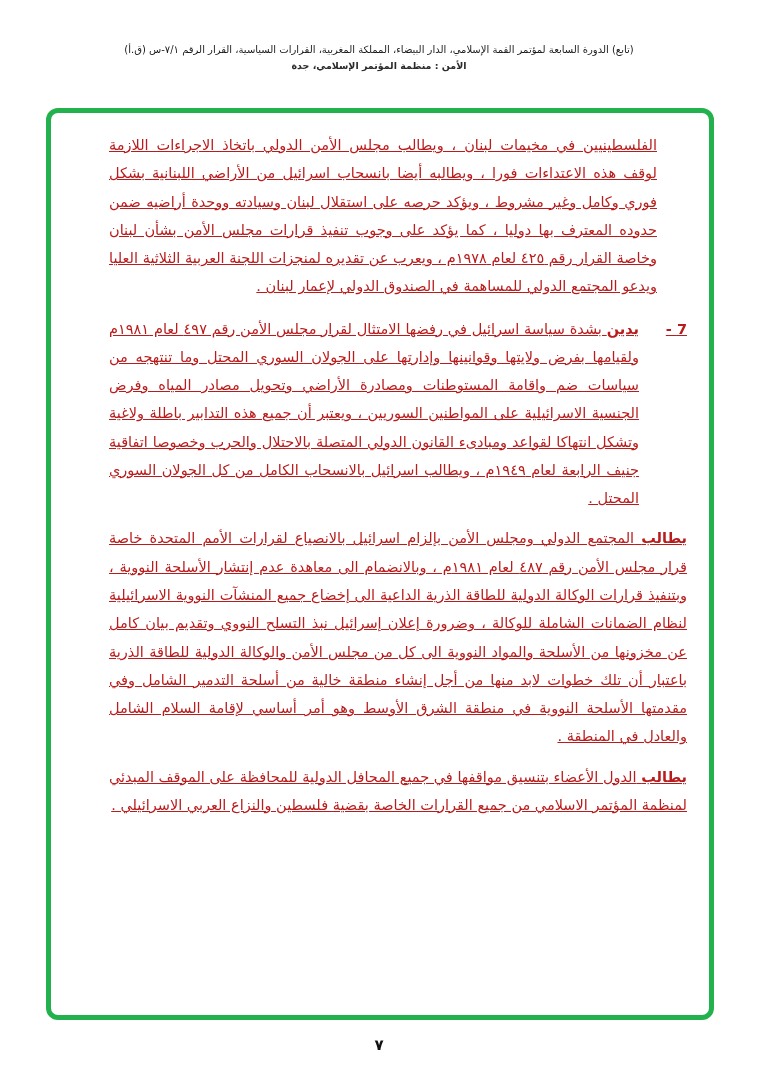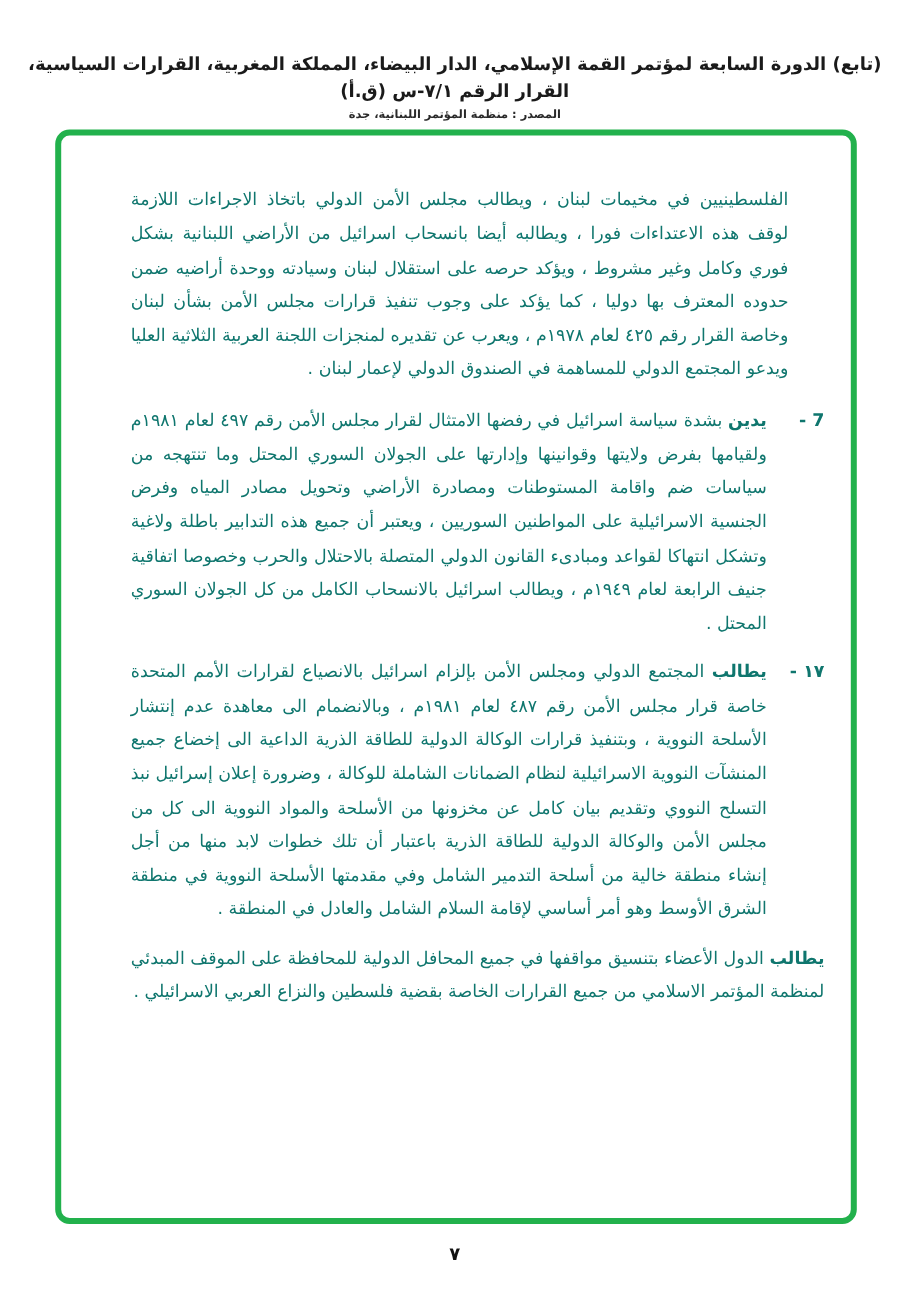--- a/index.html
+++ b/index.html
@@ -20,22 +20,22 @@
     background:#ffffff;
     overflow:hidden;
   }
   
   .doc-header{
     direction:rtl;
     text-align:center;
     padding-top:42px;
   }
   .doc-header .line1{
-    font-size:15px;
-    font-weight:bold;
+    font-size:10px;
+    font-weight:normal;
     letter-spacing:0;
     line-height:1.5;
   }
   .doc-header .line2{
     font-size:9.5px;
     font-weight:bold;
     margin-top:3px;
     color:#2a2a2a;
   }
   
@@ -45,24 +45,25 @@
     right:44px;
     top:108px;
     height:912px;
     border:5px solid var(--border-green);
     border-radius:12px;
     background:#ffffff;
   }
   .body-text{
     direction:rtl;
     text-align:justify;
-    padding:40px 22px 20px 58px;
+    padding:18px 22px 20px 58px;
     font-size:14.5px;
     line-height:1.95;
-    color:#0f766e;
+    color:#b91c1c;
+    text-decoration:underline;
   }
   p{margin:0;}
   .intro{
     margin-right:30px;
     margin-bottom:14px;
   }
   .item{
     display:flex;
     flex-direction:row; 
     margin-bottom:12px;
@@ -90,35 +91,34 @@
     color:#111;
   }
 </style>
 </head>
 <body>
 
 <div class="page">
 
   <div class="doc-header">
     <div class="line1">(تابع) الدورة السابعة لمؤتمر القمة الإسلامي، الدار البيضاء، المملكة المغربية، القرارات السياسية، القرار الرقم ٧/١-س (ق.أ)</div>
-    <div class="line2">المصدر :  منظمة المؤتمر اللبنانية، جدة</div>
+    <div class="line2">الأمن :  منظمة المؤتمر الإسلامي، جدة</div>
   </div>
 
   <div class="content-box">
     <div class="body-text">
 
       <p class="intro">الفلسطينيين في مخيمات لبنان ، ويطالب مجلس الأمن الدولي باتخاذ الاجراءات اللازمة لوقف هذه الاعتداءات فورا ، ويطالبه أيضا بانسحاب اسرائيل من الأراضي اللبنانية بشكل فوري وكامل وغير مشروط ، ويؤكد حرصه على استقلال لبنان وسيادته ووحدة أراضيه ضمن حدوده المعترف بها دوليا ، كما يؤكد على وجوب تنفيذ قرارات مجلس الأمن بشأن لبنان وخاصة القرار رقم ٤٢٥ لعام ١٩٧٨م ، ويعرب عن تقديره لمنجزات اللجنة العربية الثلاثية العليا ويدعو المجتمع الدولي للمساهمة في الصندوق الدولي لإعمار لبنان .</p>
 
       <div class="item">
         <span class="num">7 -</span>
         <p class="txt"><span class="lead">يدين</span> <span>بشدة سياسة اسرائيل في رفضها الامتثال لقرار مجلس الأمن رقم ٤٩٧ لعام ١٩٨١م ولقيامها بفرض ولايتها وقوانينها وإدارتها على الجولان السوري المحتل وما تنتهجه من سياسات ضم واقامة المستوطنات ومصادرة الأراضي وتحويل مصادر المياه وفرض الجنسية الاسرائيلية على المواطنين السوريين ، ويعتبر أن جميع هذه التدابير باطلة ولاغية وتشكل انتهاكا لقواعد ومبادىء القانون الدولي المتصلة بالاحتلال والحرب وخصوصا اتفاقية جنيف الرابعة لعام ١٩٤٩م ، ويطالب اسرائيل بالانسحاب الكامل من كل الجولان السوري المحتل .</span></p>
       </div>
 
       <div class="item">
-        <span class="num">١٧ -</span>
         <p class="txt"><span class="lead">يطالب</span> <span>المجتمع الدولي ومجلس الأمن بإلزام اسرائيل بالانصياع لقرارات الأمم المتحدة خاصة قرار مجلس الأمن رقم ٤٨٧ لعام ١٩٨١م ، وبالانضمام الى معاهدة عدم إنتشار الأسلحة النووية ، وبتنفيذ قرارات الوكالة الدولية للطاقة الذرية الداعية الى إخضاع جميع المنشآت النووية الاسرائيلية لنظام الضمانات الشاملة للوكالة ، وضرورة إعلان إسرائيل نبذ التسلح النووي وتقديم بيان كامل عن مخزونها من الأسلحة والمواد النووية الى كل من مجلس الأمن والوكالة الدولية للطاقة الذرية باعتبار أن تلك خطوات لابد منها من أجل إنشاء منطقة خالية من أسلحة التدمير الشامل وفي مقدمتها الأسلحة النووية في منطقة الشرق الأوسط وهو أمر أساسي لإقامة السلام الشامل والعادل في المنطقة .</span></p>
       </div>
 
       <div class="item">
         <p class="txt"><span class="lead">يطالب</span> <span>الدول الأعضاء بتنسيق مواقفها في جميع المحافل الدولية للمحافظة على الموقف المبدئي لمنظمة المؤتمر الاسلامي من جميع القرارات الخاصة بقضية فلسطين والنزاع العربي الاسرائيلي .</span></p>
       </div>
 
     </div>
   </div>
 

